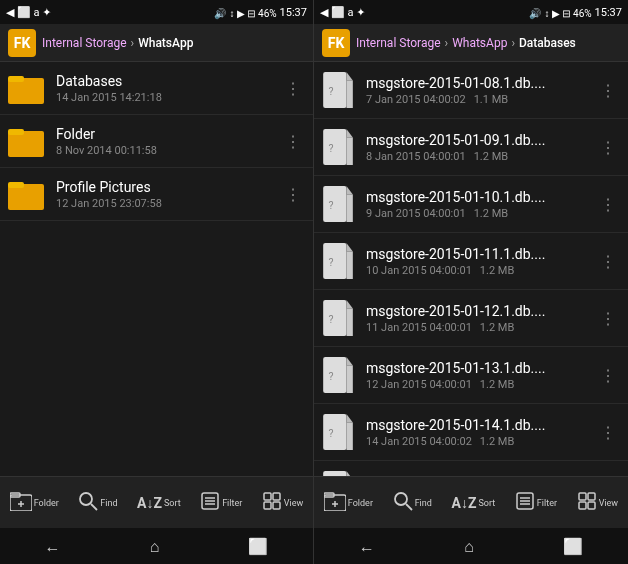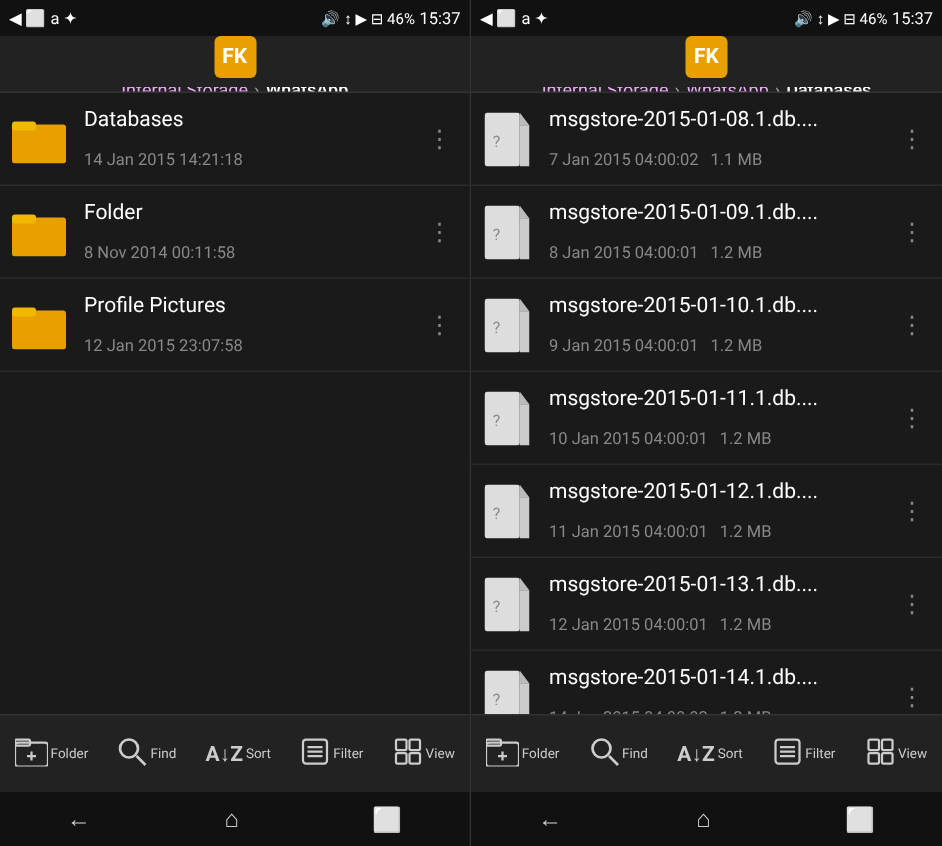--- a/index.html
+++ b/index.html
@@ -34,21 +34,20 @@
     .status-right { display: flex; align-items: flex-end; gap: 3px; font-weight: normal; }
     
     .nav-bar {
       height: 38px;
       background: #222;
       display: flex;
       align-items: center;
       padding: 0 8px;
       gap: 6px;
       border-bottom: 1px solid #333;
-      flex-direction: column;
     }
     .nav-back-btn {
       width: 28px;
       height: 28px;
       background: #e8a000;
       border-radius: 4px;
       display: flex;
       align-items: center;
       justify-content: center;
       color: #fff;
@@ -102,21 +101,21 @@
       font-size: 14px;
       color: #fff;
       white-space: nowrap;
       overflow: hidden;
       text-overflow: ellipsis;
       font-weight: 400;
     }
     .file-meta {
       font-size: 11px;
       color: #888;
-      margin-top: 12px;
+      margin-top: 2px;
       display: flex;
       gap: 8px;
     }
     .file-size { color: #888; }
     .more-btn {
       color: #888;
       font-size: 16px;
       padding: 4px;
       flex-shrink: 0;
     }

